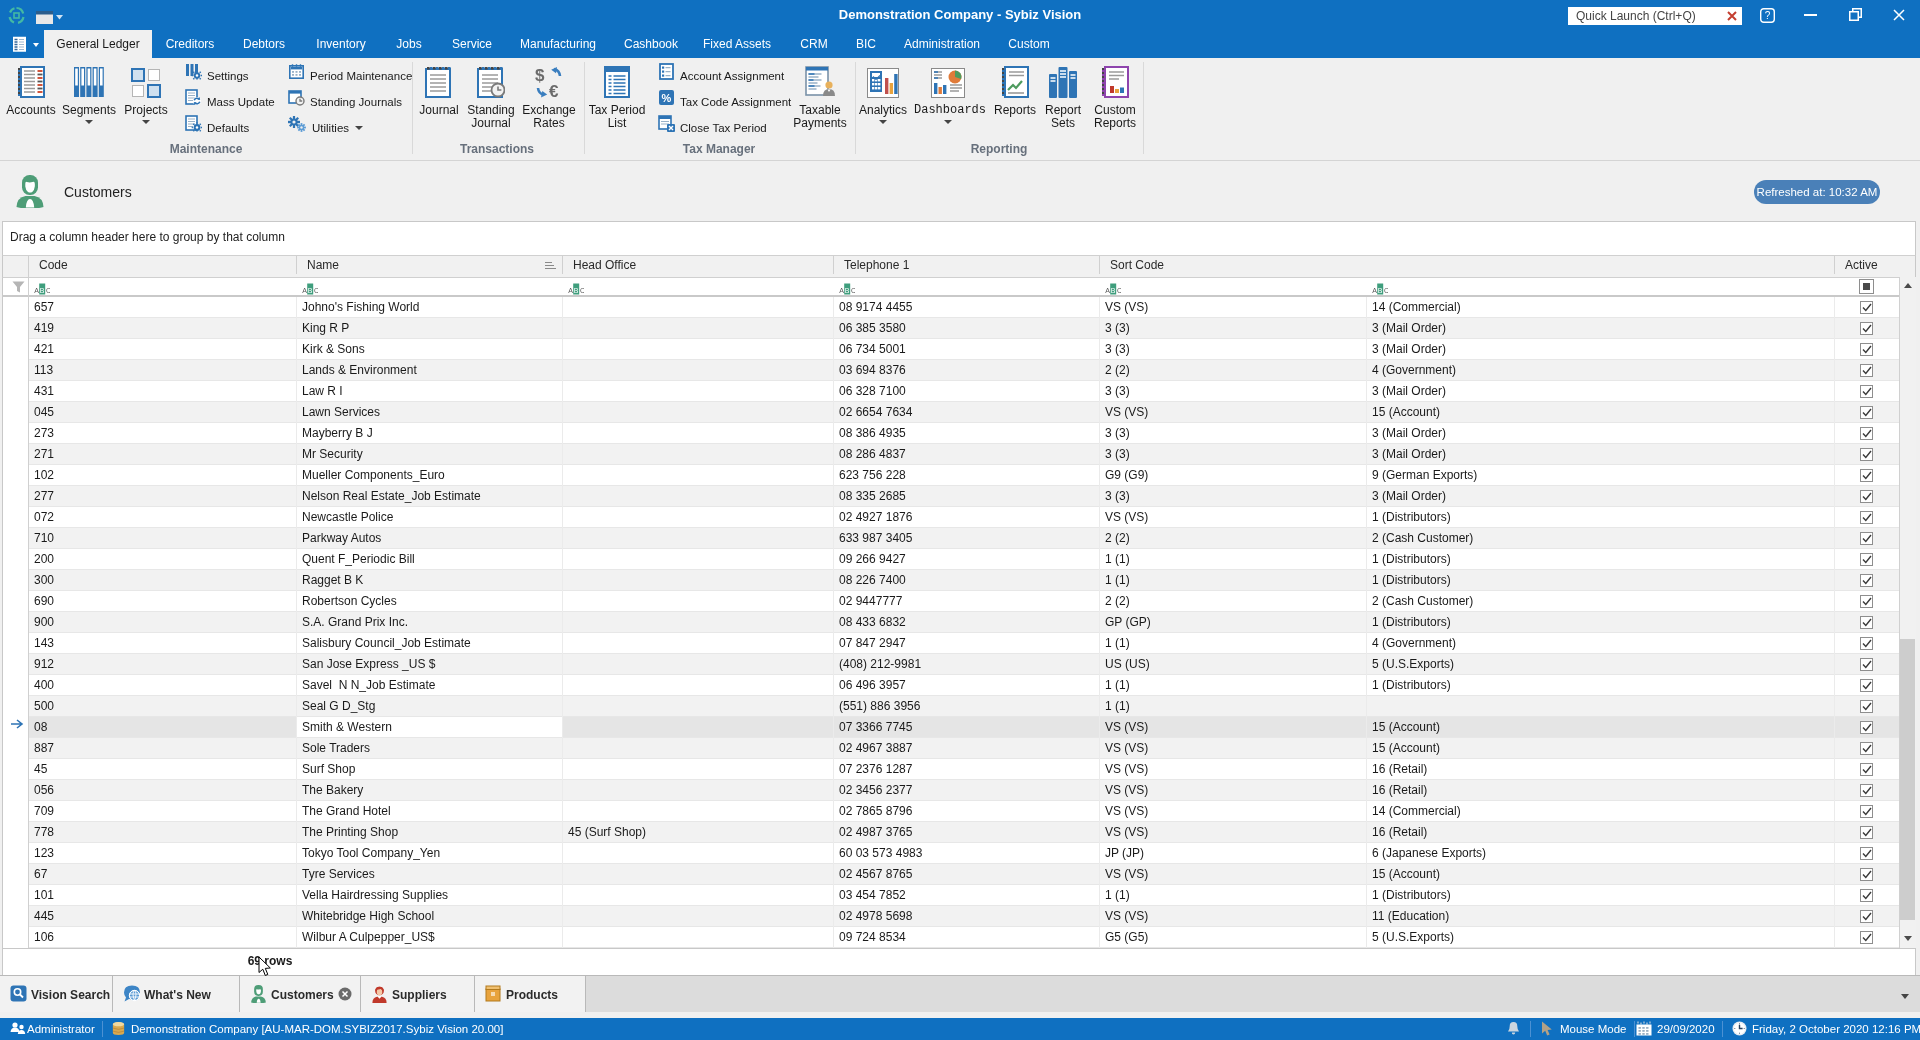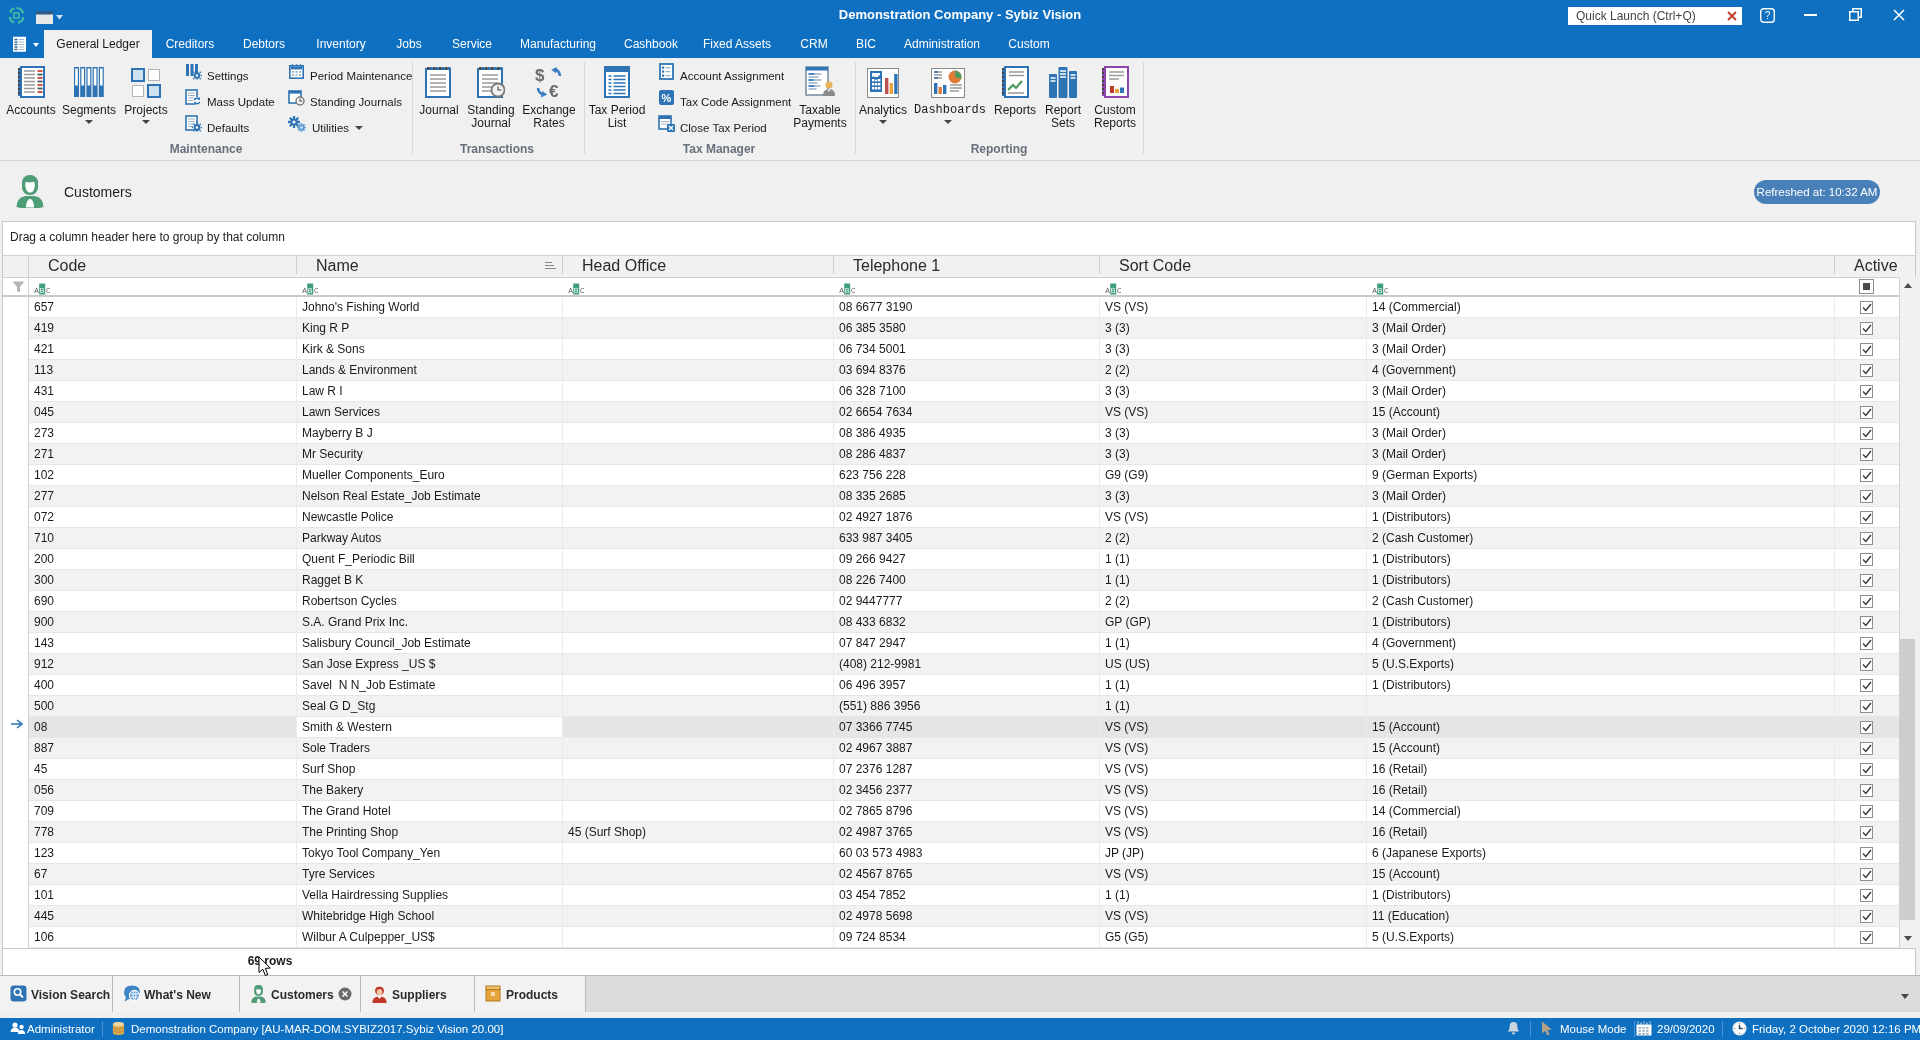--- a/index.html
+++ b/index.html
@@ -2,21 +2,21 @@
 <html><head><meta charset="utf-8"><style>
 *{margin:0;padding:0;box-sizing:border-box;}
 html,body{width:1920px;height:1040px;overflow:hidden;font-family:"Liberation Sans",sans-serif;background:#f0f0f0;}
 .abs{position:absolute;}
 #app{position:relative;width:1920px;height:1040px;}
 .rtab{position:absolute;top:30px;height:28px;line-height:28px;color:#fff;font-size:12px;text-align:center;}
 .rtab.active{background:#f0f0f0;color:#1a1a1a;}
 .glabel{position:absolute;width:200px;text-align:center;font-size:12px;font-weight:bold;color:#67707c;}
 .bigbtn{position:absolute;top:64px;text-align:center;font-size:12px;color:#1a1a1a;line-height:13px;}
 .smallbtn{position:absolute;font-size:11.5px;color:#1a1a1a;white-space:nowrap;}
-.hcell{position:absolute;height:19px;line-height:21px;font-size:16px;color:#2a2a2a;border-left:1px solid #d0d0d0;padding-left:19px;}
+.hcell{position:absolute;height:19px;line-height:21px;font-size:12px;color:#2a2a2a;border-left:1px solid #d0d0d0;padding-left:10px;}
 .cell{position:absolute;height:21px;line-height:20px;font-size:12px;color:#1a1a1a;white-space:nowrap;overflow:hidden;}
 .cb{position:absolute;width:13px;height:13px;border:1px solid #8e8e8e;background:#fff;}
 .ssep{position:absolute;top:1021px;width:1px;height:16px;background:#4c91d3;}
 .sitem{position:absolute;top:1018px;height:22px;line-height:22px;color:#fff;font-size:11.5px;white-space:nowrap;}
 .btab{position:absolute;top:976px;height:36px;background:#f2f2f2;border-right:1px solid #b9b9b9;font-size:12px;font-weight:bold;color:#2b2b2b;white-space:nowrap;}
 .btab .ic{position:absolute;top:9px;}
 .btab .tx{position:absolute;top:12px;}
 </style></head><body>
 <div id="app">
 
@@ -523,21 +523,21 @@
 <div class="abs" style="left:1372px;top:280.5px;"><svg width="16" height="12" viewBox="0 0 16 12">
 <text x="0.2" y="9.5" font-size="7" fill="#555" font-family="Liberation Sans">A</text>
 <rect x="5.2" y="0.5" width="6" height="11" fill="#3f9e7d"></rect>
 <text x="8.2" y="9.5" font-size="7" fill="#fff" text-anchor="middle" font-family="Liberation Sans">B</text>
 <text x="12" y="9.5" font-size="7" fill="#555" font-family="Liberation Sans">C</text>
 </svg></div>
 <div class="cb" style="left:1859px;top:279px;width:15px;height:15px;border-color:#8e8e8e;"></div>
 <div class="abs" style="left:1863px;top:283px;width:7px;height:7px;background:#4a4a4a;"></div>
 <div class="cell" style="left:34px;top:297px;width:256px;">657</div>
 <div class="cell" style="left:302px;top:297px;width:254px;">Johno's Fishing World</div>
-<div class="cell" style="left:839px;top:297px;width:254px;">08 6677 3190</div>
+<div class="cell" style="left:839px;top:297px;width:254px;">08 9174 4455</div>
 <div class="cell" style="left:1105px;top:297px;width:255px;">VS (VS)</div>
 <div class="cell" style="left:1372px;top:297px;width:455px;">14 (Commercial)</div>
 <div class="cb" style="left:1860px;top:301px;"></div>
 <svg class="abs" style="left:1862px;top:303px" width="10" height="9" viewBox="0 0 10 9">
       <path d="M1 4.5 l2.8 3 L9 1" stroke="#3a3a3a" stroke-width="1.4" fill="none"></path>
     </svg>
 <div class="abs" style="left:28px;top:317px;width:1871px;height:1px;background:#e7e7e7;"></div>
 <div class="abs" style="left:28px;top:318px;width:1871px;height:21px;background:#f2f2f2;"></div>
 <div class="cell" style="left:34px;top:318px;width:256px;">419</div>
 <div class="cell" style="left:302px;top:318px;width:254px;">King R P</div>

